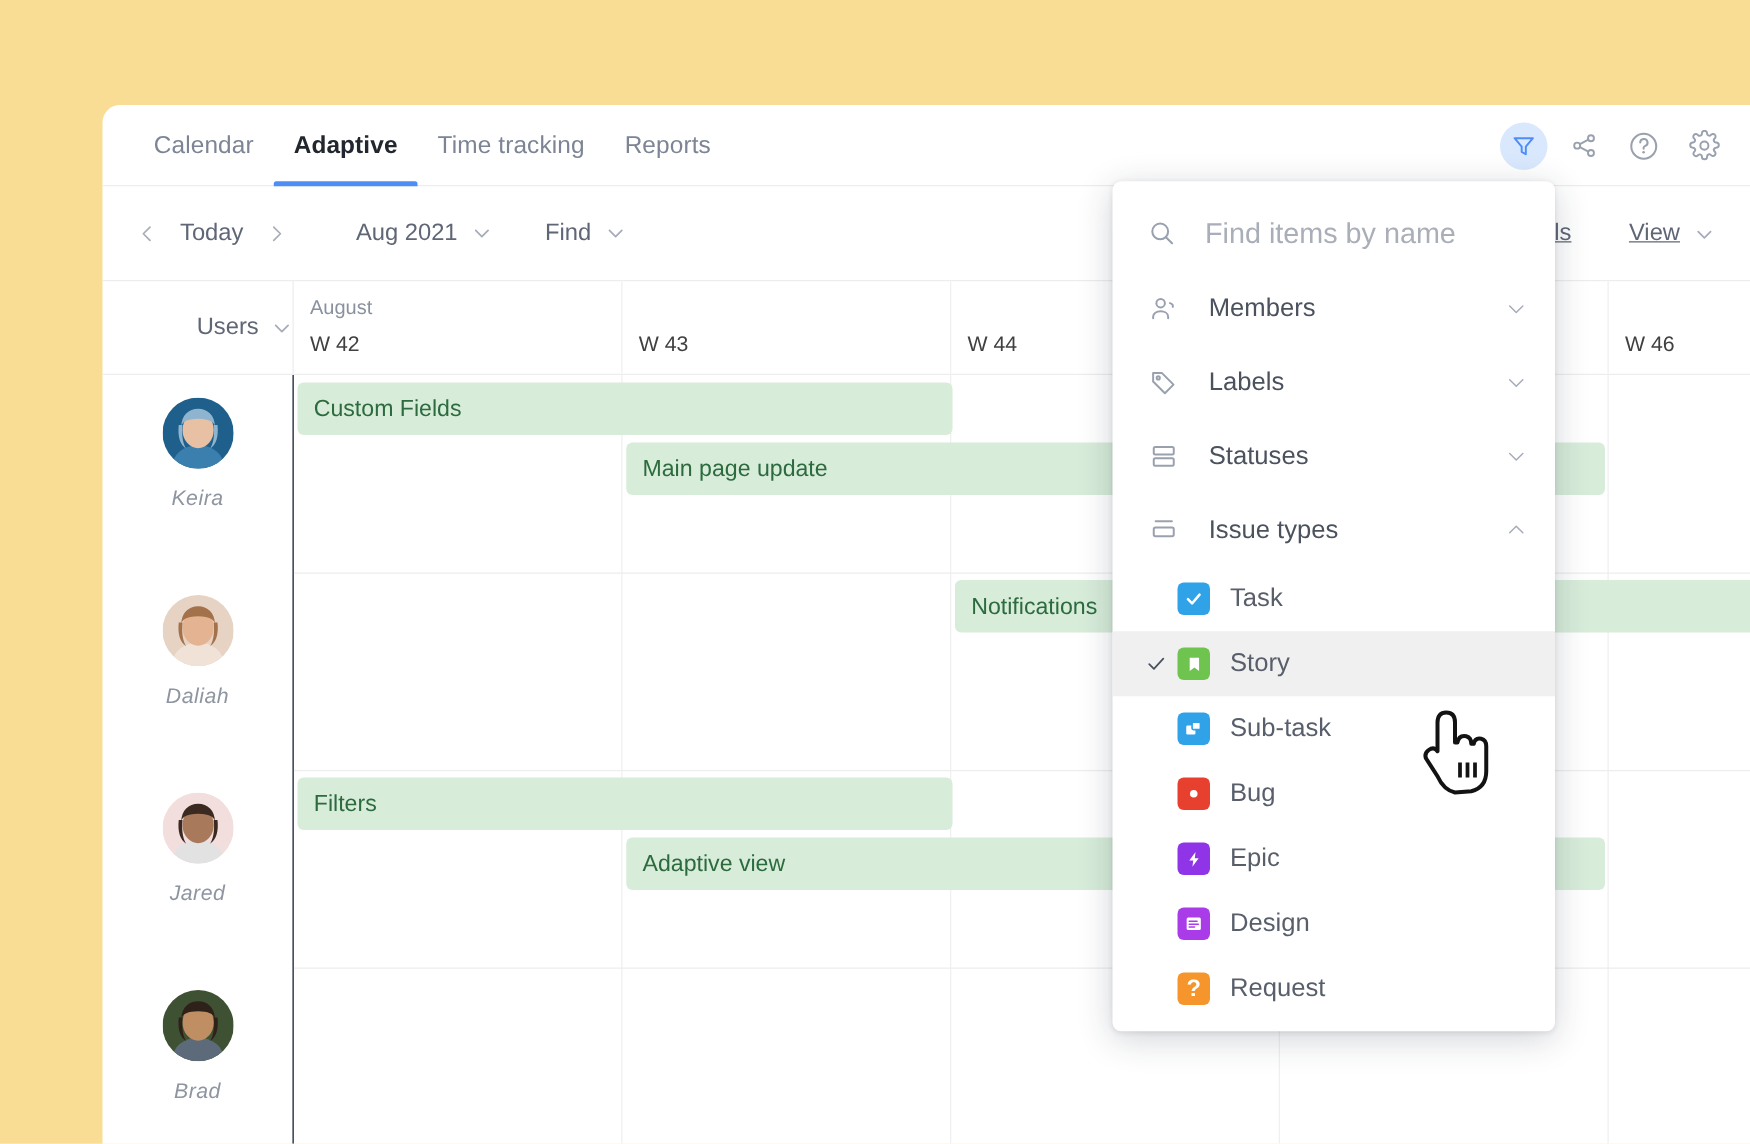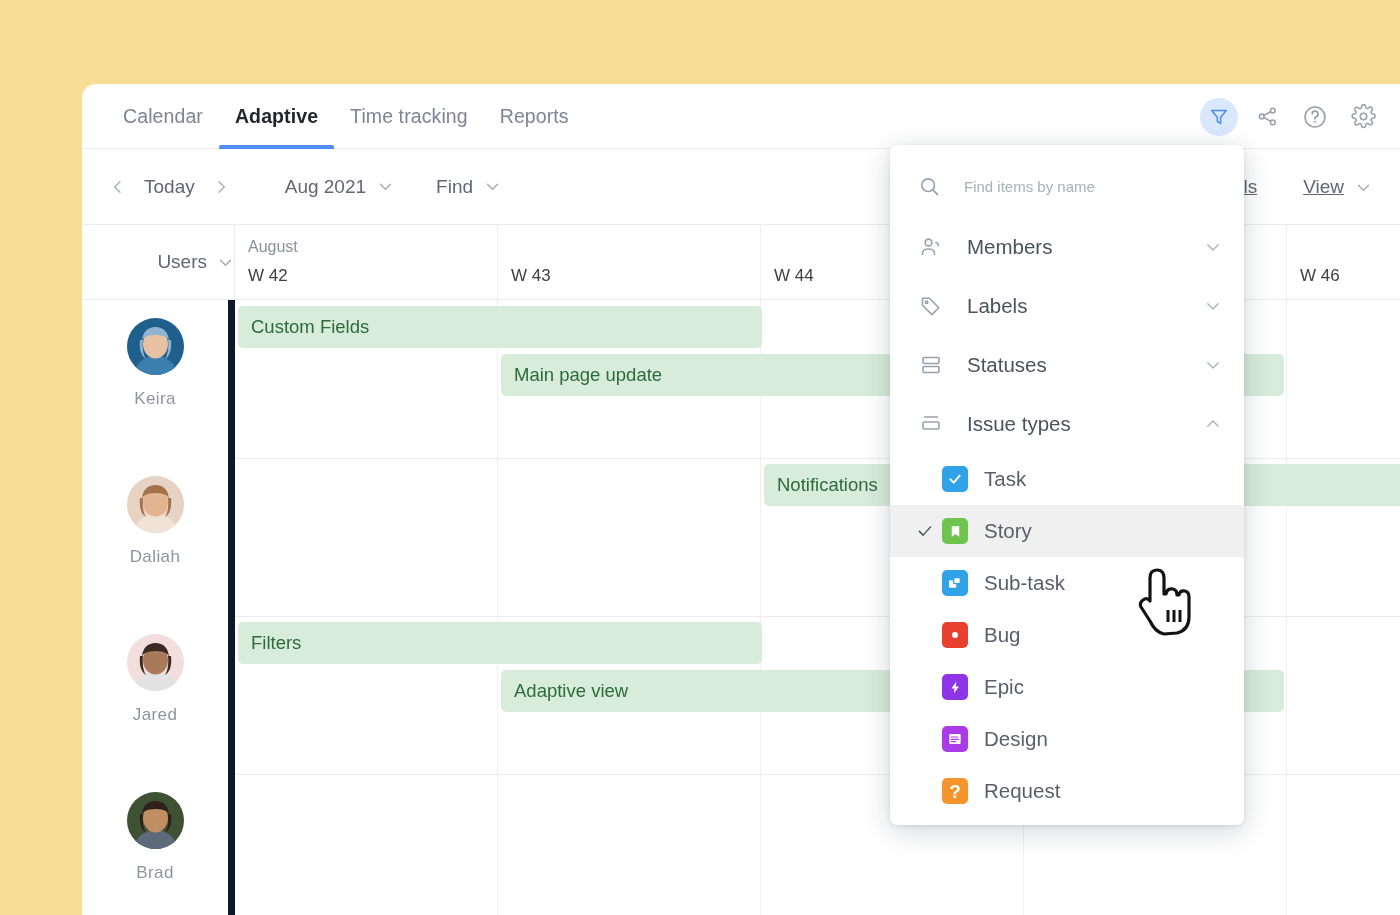--- a/index.html
+++ b/index.html
@@ -158,21 +158,22 @@
 
   
   .grid-body {
     position: relative;
     display: flex;
     height: 615px;
   }
   .users-body {
     width: 153px;
     min-width: 153px;
-    border-right: 7px solid #0f172a;
+    border-right: 1px solid #0f172a;
+    font-style: italic;
   }
   .user-row {
     height: 158px;
     display: flex;
     flex-direction: column;
     align-items: center;
     justify-content: flex-start;
     padding-top: 18px;
   }
   .avatar {
@@ -238,21 +239,21 @@
     height: 62px;
     display: flex;
     align-items: center;
     padding: 0 0 0 28px;
     gap: 23px;
   }
   .search-input {
     border: none;
     outline: none;
     font-family: "Liberation Sans", sans-serif;
-    font-size: 15px;
+    font-size: 23px;
     color: #404040;
     background: transparent;
     width: 250px;
   }
   .search-input::placeholder { color: #a9aeb8; }
 
   .fp-row {
     height: 59px;
     display: flex;
     align-items: center;

